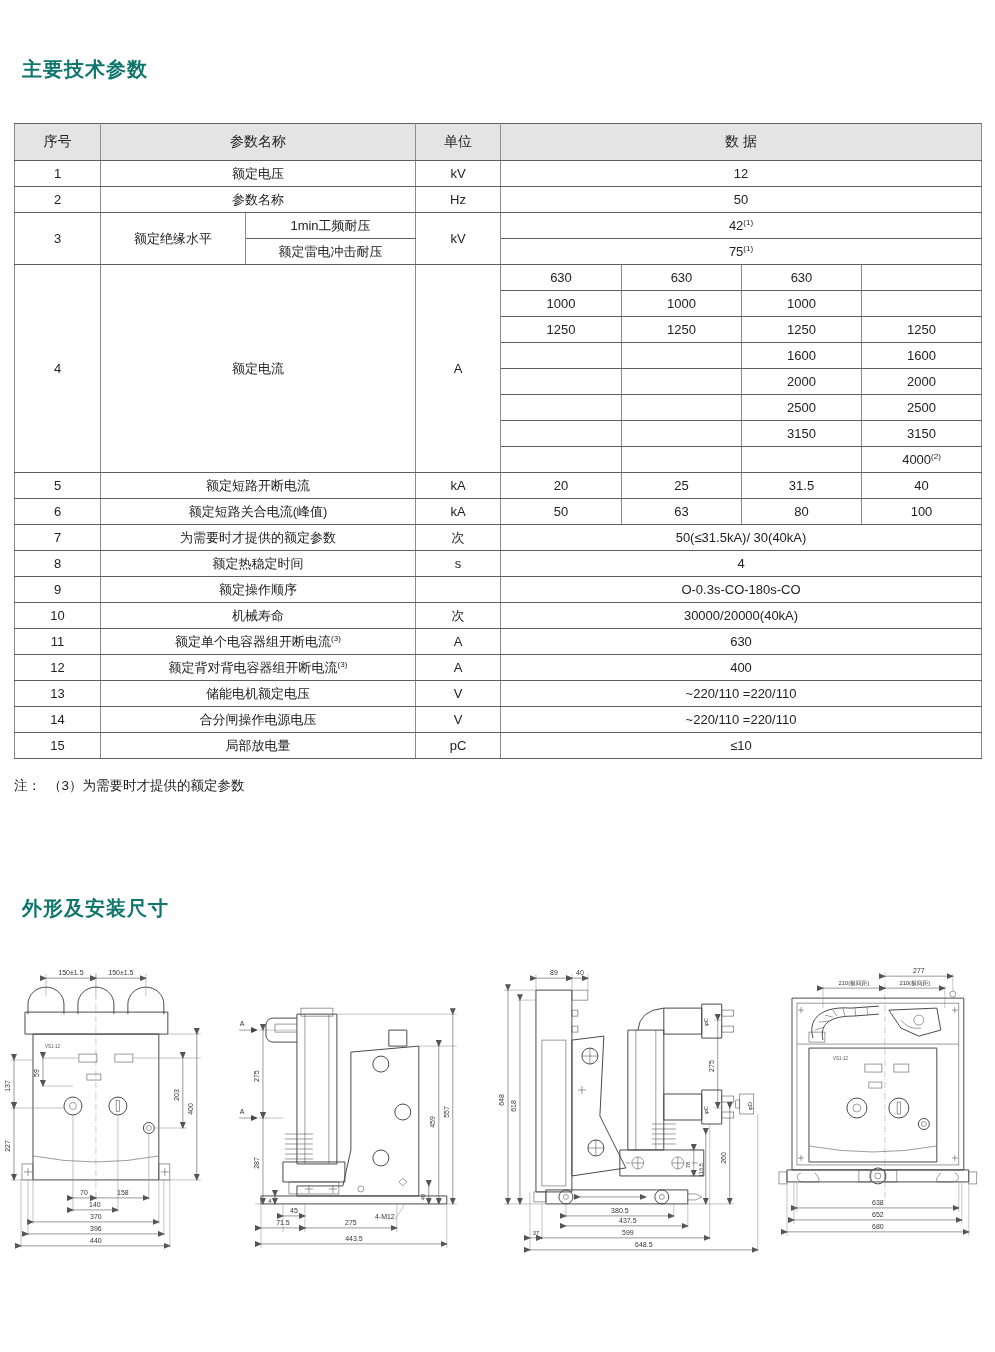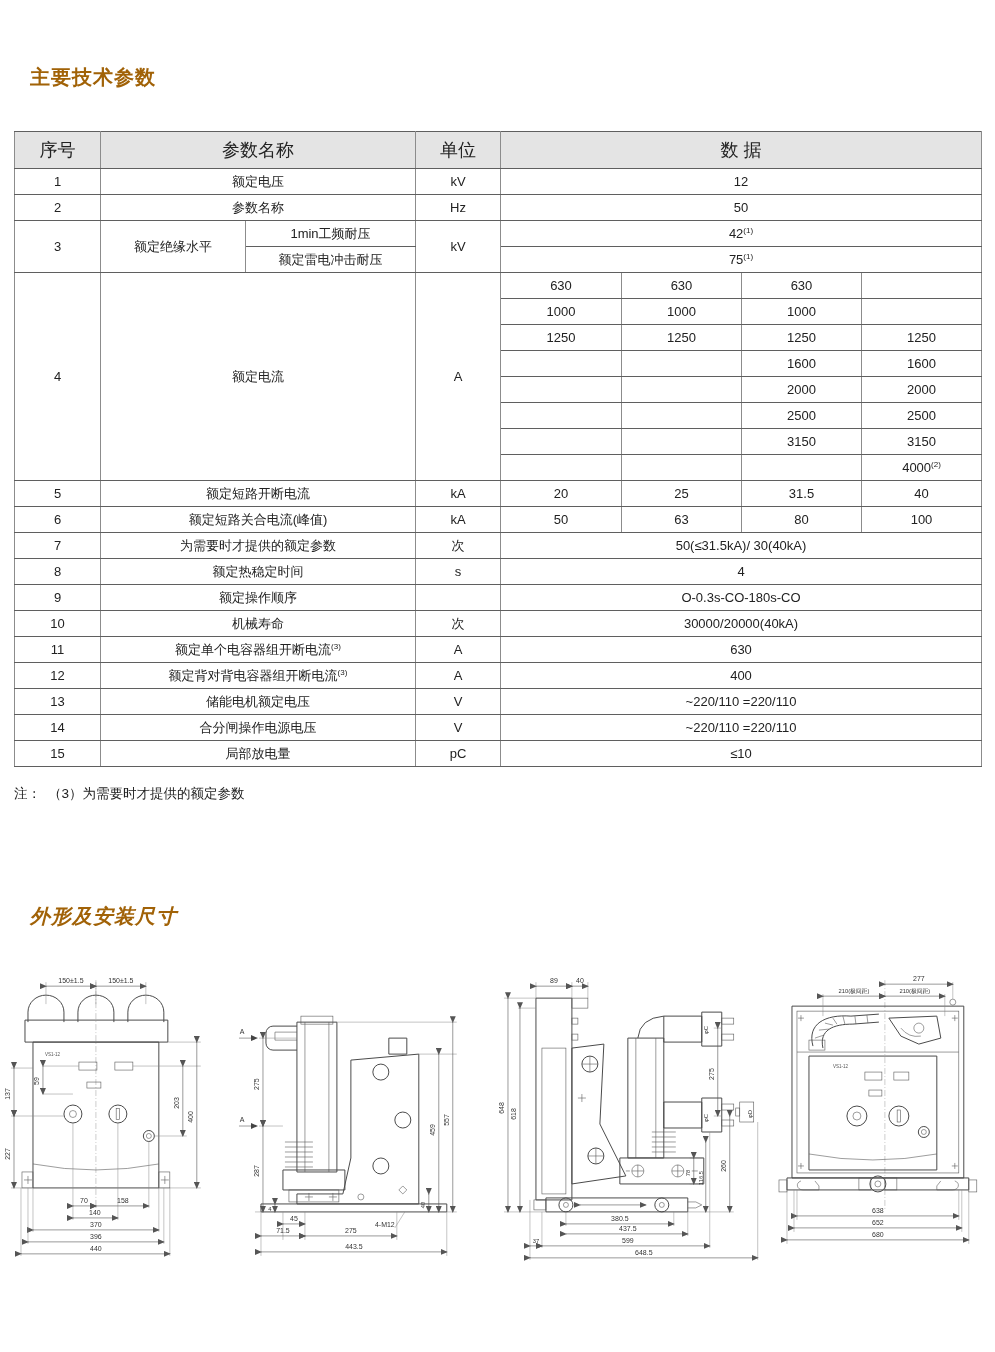--- a/index.html
+++ b/index.html
@@ -1,25 +1,25 @@
 <!DOCTYPE html>
 <html><head>
 <meta charset="utf-8">
 <style>
   html,body{margin:0;padding:0;background:#fff;}
   .page{width:995px;height:1352px;background:#ffffff;overflow:hidden;position:relative;
         font-family:"Liberation Sans","DejaVu Sans",sans-serif;color:#222;box-sizing:border-box;}
-  .title{font-size:20px;font-weight:bold;color:#a16207;margin:16px;padding:0 0 0 14px;letter-spacing:1px;}
+  .title{font-size:20px;font-weight:bold;color:#0f766e;margin:8px;padding:0 0 0 14px;letter-spacing:1px;}
   .title1{padding-top:48px;}
-  .title2{padding-top:0;margin-top:96px;font-style:italic;}
+  .title2{padding-top:0;margin-top:96px;}
   .table-wrap{padding:0 14px;margin-top:40px;}
   table.params{border-collapse:collapse;width:967px;table-layout:fixed;font-size:13px;color:#222;}
   table.params td{border:1px solid #8c8c8c;border-top:1.5px solid #5f5f5f;border-bottom:1.5px solid #5f5f5f;
         text-align:center;vertical-align:middle;height:25px;padding:0 2px;overflow:hidden;white-space:nowrap;}
-  table.params tr.hd td{background:#e4e4e4;height:36px;font-size:18px;}
+  table.params tr.hd td{background:#e4e4e4;height:36px;font-size:14px;}
   table.params{border:1.5px solid #555;}
   sup.sp{font-size:8px;vertical-align:super;line-height:0;}
   .notes{padding:0 14px;margin-top:15px;font-size:13.5px;line-height:1.85;color:#222;display:flex;}
   .notes .nlabel{flex:0 0 34px;}
   .notes .nlines{flex:1;}
   .drawings{margin-top:46px;padding:0 3px;display:flex;justify-content:space-between;align-items:flex-start;}
   svg.drawing{display:block;}
   svg .p{fill:none;stroke:#4a4a4a;stroke-width:1;stroke-linejoin:round;}
   svg .p2{fill:none;stroke:#5a5a5a;stroke-width:.6;}
   svg .dim{stroke:#555;stroke-width:.6;marker-start:url(#arr);marker-end:url(#arr);}

